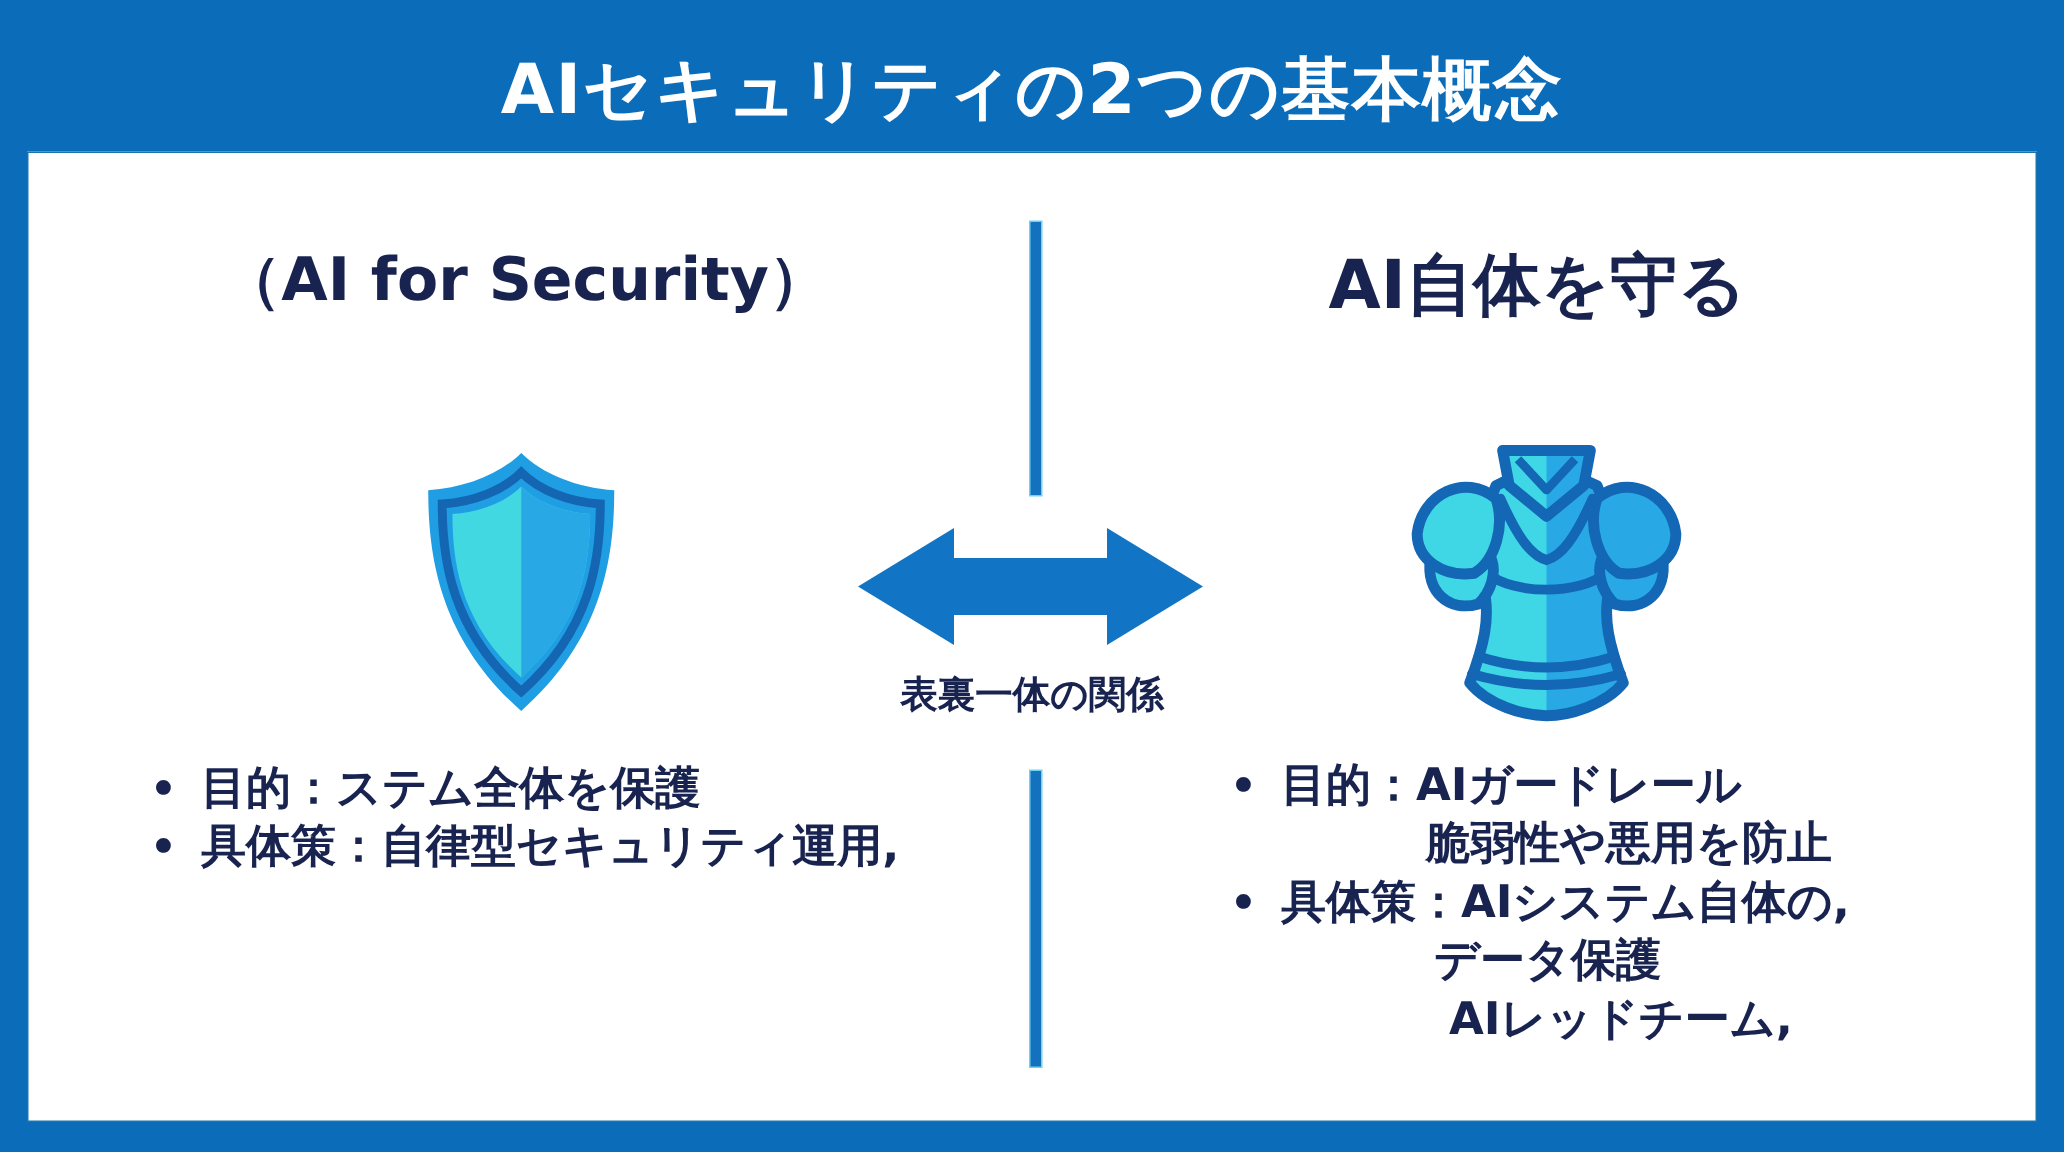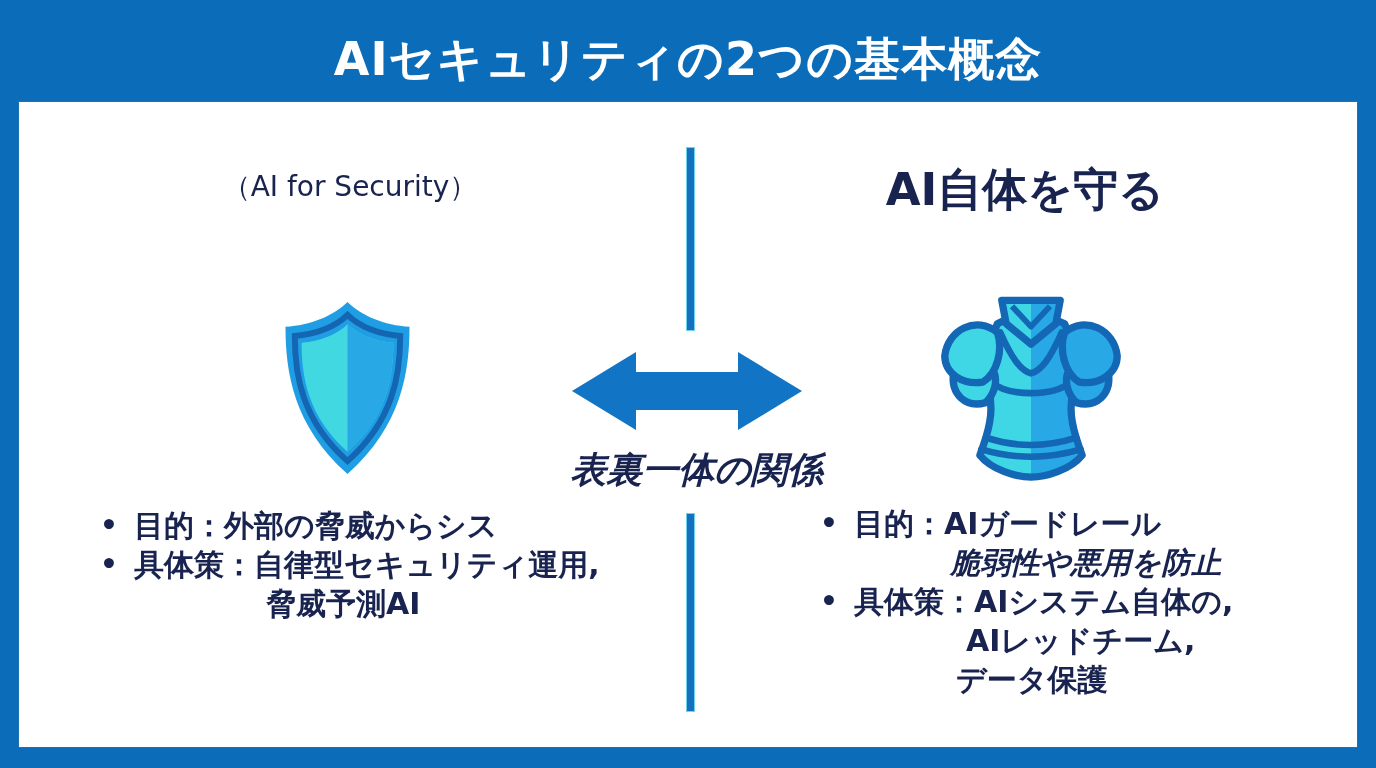--- a/index.html
+++ b/index.html
@@ -23,39 +23,39 @@
   .divider{
     position:absolute;left:687px;width:7px;background:#1471bd;
     box-shadow:0 0 0 1px #6fd2ee;
   }
   .divider.top{top:148px;height:182px;}
   .divider.bottom{top:514px;height:197px;}
   .heading{
     position:absolute;top:162px;width:460px;text-align:center;color:#18234f;
   }
   .heading .jp{font-size:45px;font-weight:800;line-height:56px;}
-  .heading .en{font-size:28px;font-weight:400;line-height:50px;}
+  .heading .en{font-size:40px;font-weight:700;line-height:50px;}
   .heading.left{left:120px;}
   .heading.right{left:795px;text-align:center;}
   .icon-box{position:absolute;}
   .icon-box.shield{left:270px;top:297px;width:155px;height:182px;}
   .icon-box.armor{left:936px;top:291px;width:190px;height:194px;}
   .arrow-box{position:absolute;left:572px;top:350px;width:230px;height:82px;}
   .relation-label{
-    position:absolute;left:553px;top:446px;width:270px;text-align:right;
-    color:#18234f;font-size:36px;font-weight:800;font-style:italic;
+    position:absolute;left:553px;top:446px;width:270px;text-align:center;
+    color:#18234f;font-size:25px;font-weight:800;
   }
   .bullets{position:absolute;color:#18234f;font-size:30px;font-weight:800;}
   .bullets.left{left:100px;top:506px;width:590px;}
   .bullets.right{left:820px;top:504px;width:540px;}
   .b-line{line-height:39px;white-space:nowrap;display:flex;align-items:flex-start;}
   .b-line .dot{width:34px;font-size:28px;flex:0 0 34px;}
   .bullets.left  .ind-a{padding-left:126px;}
   .bullets.left  .ind-b{padding-left:166px;}
-  .bullets.right .ind-a{padding-left:130px;font-style:italic;}
+  .bullets.right .ind-a{padding-left:130px;}
   .bullets.right .ind-b{padding-left:146px;}
   .bullets.right .ind-c{padding-left:136px;}
   svg{display:block;width:100%;height:100%;}
 </style>
 </head>
 <body>
 
 <div class="title-band">
   <div class="title">AIセキュリティの2つの基本概念</div>
 </div>
@@ -137,42 +137,39 @@
   <svg viewBox="0 0 230 82" xmlns="http://www.w3.org/2000/svg">
     <polygon points="0,41 64,2 64,22 166,22 166,2 230,41 166,80 166,60 64,60 64,80" fill="#1174c4"></polygon>
   </svg>
 </div>
 
 <div class="relation-label">表裏一体の関係</div>
 
 <div class="bullets left">
   <div class="b-line">
     <span class="dot">•</span>
-    <span>目的：外部の脅威からシス</span>
+    <span>目的：ステム全体を保護</span>
   </div>
   <div class="b-line">
     <span class="dot">•</span>
     <span>具体策：自律型セキュリティ運用,</span>
-  </div>
-  <div class="b-line ind-b">
-    <span>脅威予測AI</span>
   </div>
 </div>
 
 <div class="bullets right">
   <div class="b-line">
     <span class="dot">•</span>
     <span>目的：AIガードレール</span>
   </div>
   <div class="b-line ind-a">
     <span>脆弱性や悪用を防止</span>
   </div>
   <div class="b-line">
     <span class="dot">•</span>
     <span>具体策：AIシステム自体の,</span>
   </div>
+  <div class="b-line ind-c">
+    <span>データ保護</span>
+  </div>
   <div class="b-line ind-b">
     <span>AIレッドチーム,</span>
-  </div>
-  <div class="b-line ind-c">
-    <span>データ保護</span>
   </div>
 </div>
 
 </body></html>

